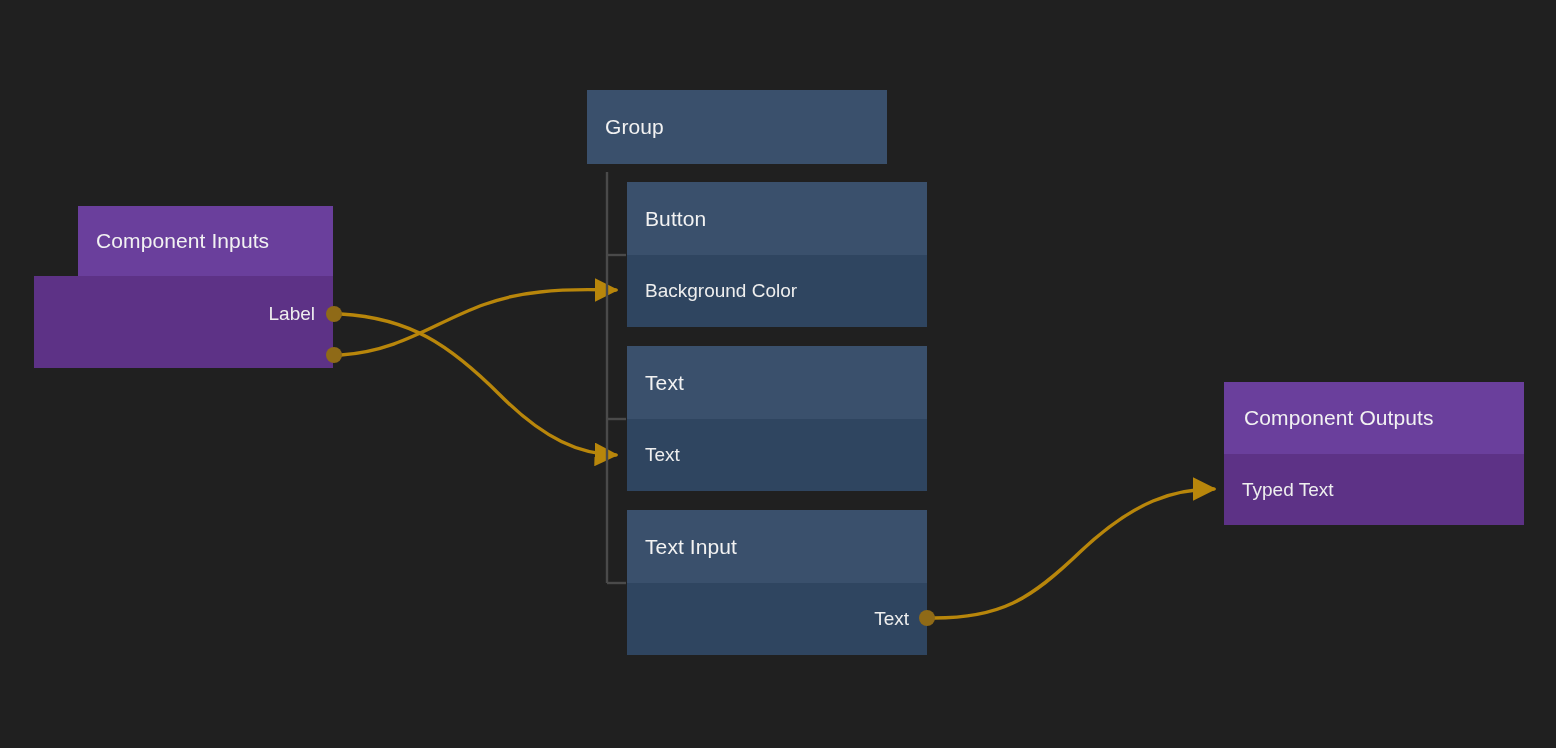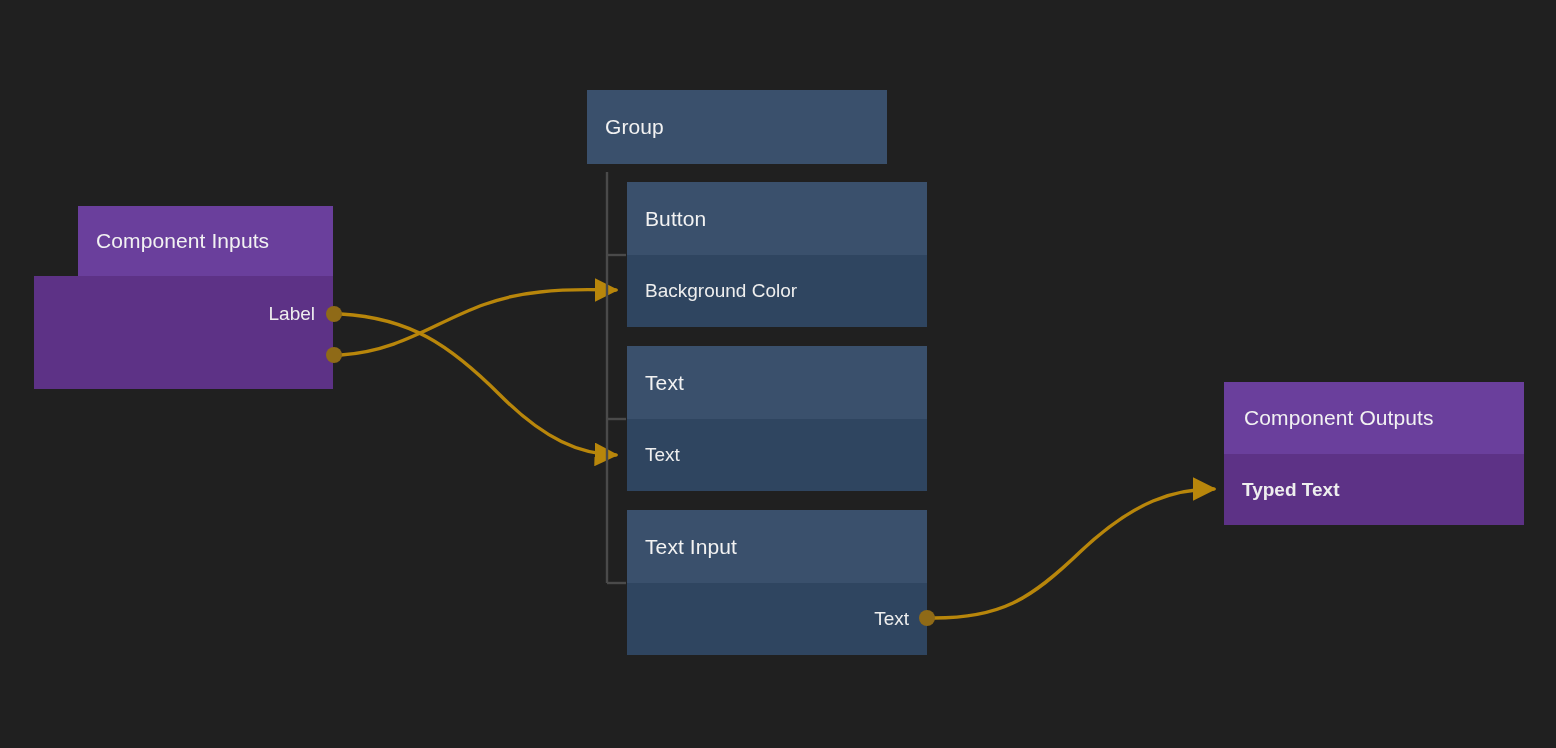--- a/index.html
+++ b/index.html
@@ -106,21 +106,21 @@
 
     <path d="M 12 259 L 31 259" fill="none" stroke="#4a4a4a" stroke-width="2.4"></path>
 
     <path d="M 12 423 L 31 423" fill="none" stroke="#4a4a4a" stroke-width="2.4"></path>
   </svg>
 
   <div class="node io" style="left:34px; top:206px; width:299px;">
     <div class="node-header" style="height:70px;margin-left:44px;">
       <span>Component Inputs</span>
     </div>
-    <div class="node-body" style="height:113px; padding-top:17px;">
+    <div class="node-body" style="height:92px; padding-top:17px;">
       <div class="port-row out" style="height:41px;">
         <span>Label</span>
       </div>
     </div>
   </div>
   <div class="port-dot" style="left:326px; top:306px;"></div>
   <div class="port-dot" style="left:326px; top:347px;"></div>
 
   <div class="node cmp" style="left:627px; top:182px; width:300px;">
     <div class="node-header" style="height:73px;">
@@ -159,20 +159,20 @@
         <span>Text</span>
       </div>
     </div>
   </div>
   <div class="port-dot" style="left:919px; top:610px;"></div>
 
   <div class="node io" style="left:1224px; top:382px; width:300px;">
     <div class="node-header" style="height:72px;padding-left:20px;">
       <span>Component Outputs</span>
     </div>
-    <div class="node-body" style="height:71px; display:flex; align-items:center;font-weight:bold;">
+    <div class="node-body" style="height:71px; display:flex; align-items:center;">
       <div class="port-row in" style="height:100%; width:100%;">
         <span>Typed Text</span>
       </div>
     </div>
   </div>
 
 </div>
 
 </body></html>

